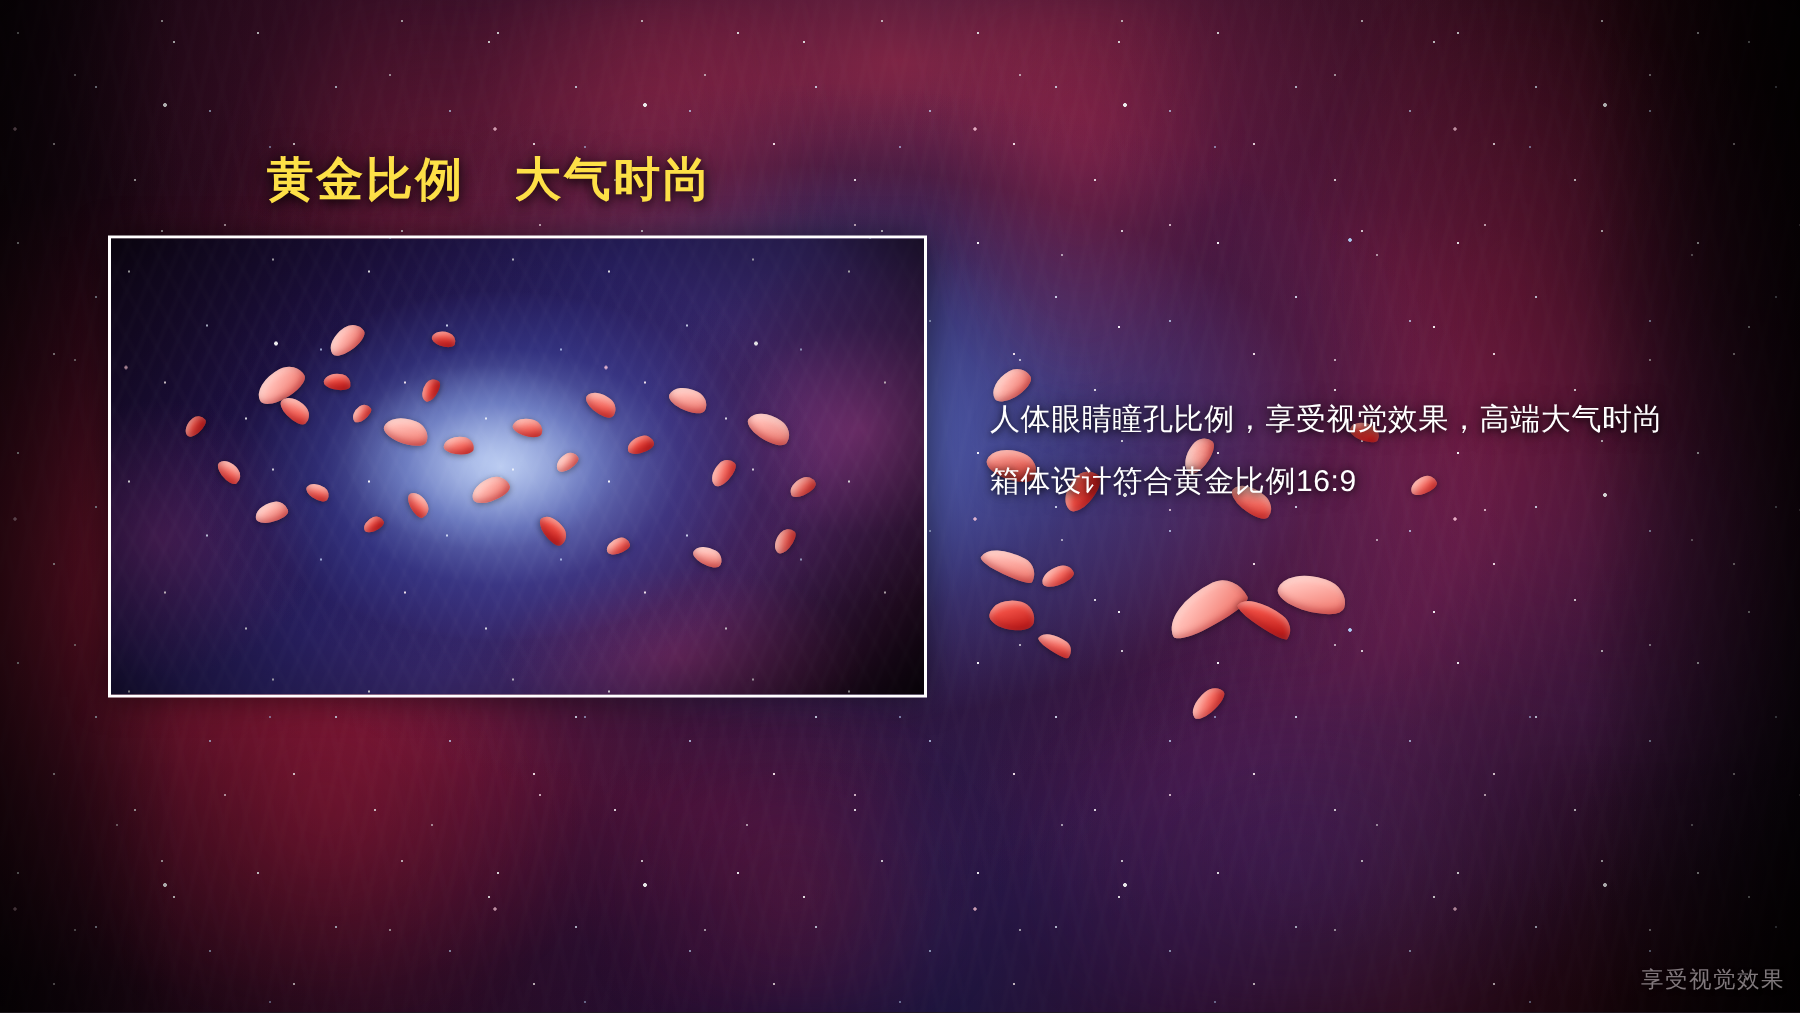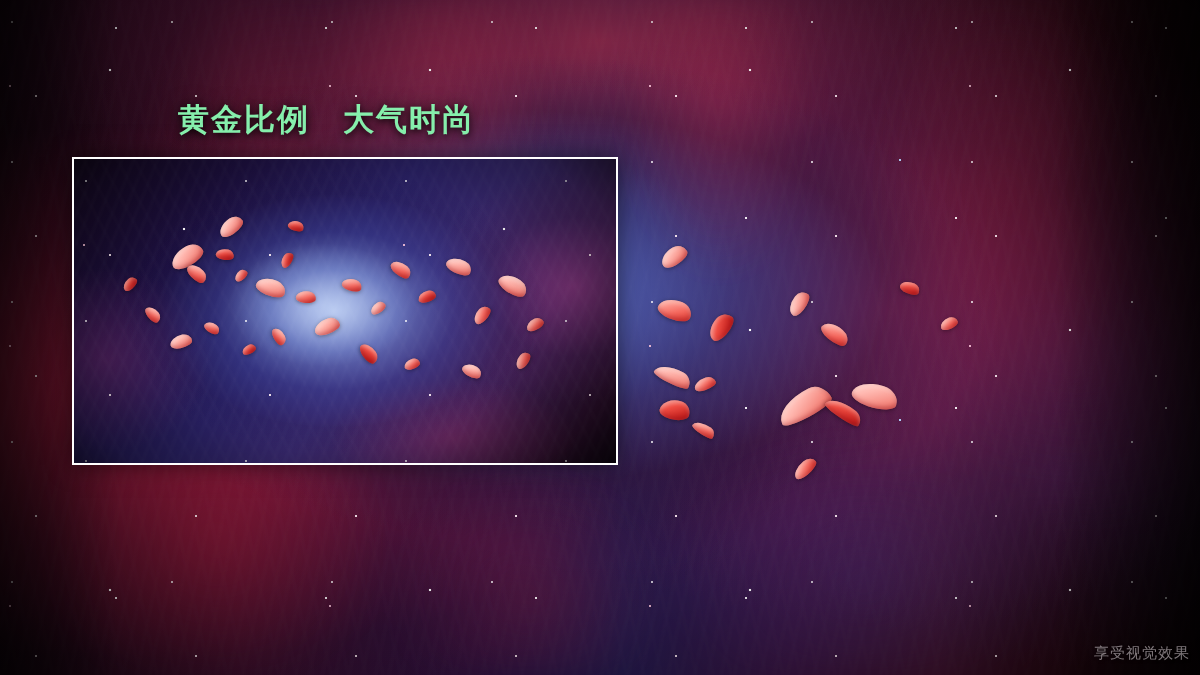--- a/index.html
+++ b/index.html
@@ -85,21 +85,21 @@
       radial-gradient(2.4px 2.4px at 40px 30px, rgba(255,255,255,.98) 45%, rgba(255,255,255,.12) 60%, transparent 70%),
       radial-gradient(2.2px 2.2px at 190px 120px, rgba(180,215,255,.95) 45%, rgba(180,215,255,.10) 62%, transparent 72%),
       radial-gradient(2px 2px at 260px 46px, rgba(255,200,220,.85) 45%, transparent 68%);
     background-size:320px 260px; background-position:70px 40px;
   }
 
   
   #title {
     position:absolute; left:178px; top:101px;
     font-size:31px; line-height:1.25;
-    color:#86efac; letter-spacing:2px; white-space:pre;
+    color:#fde047; letter-spacing:2px; white-space:pre;
     text-shadow:0 2px 7px rgba(0,0,0,.80), 0 0 18px rgba(0,0,0,.55);
   }
 
   
   #frame {
     position:absolute; left:72px; top:157px;
     width:546px; height:308px;
     border:2px solid #ffffff;
     overflow:hidden;
     box-shadow:0 0 22px rgba(0,0,0,.55);
@@ -225,17 +225,19 @@
         <div class="petal" style="left: 330px; top: 200px; width: 16px; height: 10px; transform: rotate(-16deg);"></div>
         <div class="petal pale" style="left: 388px; top: 206px; width: 20px; height: 12px; transform: rotate(30deg);"></div>
         <div class="petal" style="left: 440px; top: 196px; width: 18px; height: 11px; transform: rotate(-50deg);"></div>
         <div class="petal dark" style="left: 214px; top: 62px; width: 16px; height: 10px; transform: rotate(20deg);"></div>
         <div class="petal pale" style="left: 144px; top: 60px; width: 26px; height: 15px; transform: rotate(-34deg);"></div>
       </div>
     <div id="frame-vig"></div>
   </div>
 
   <div id="body-text">
+    <span class="ln">人体眼睛瞳孔比例，享受视觉效果，高端大气时尚</span>
+    <span class="ln">箱体设计符合黄金比例16:9</span>
   </div>
 
   <div id="watermark">享受视觉效果</div>
 
 </div>
 
 </body></html>

